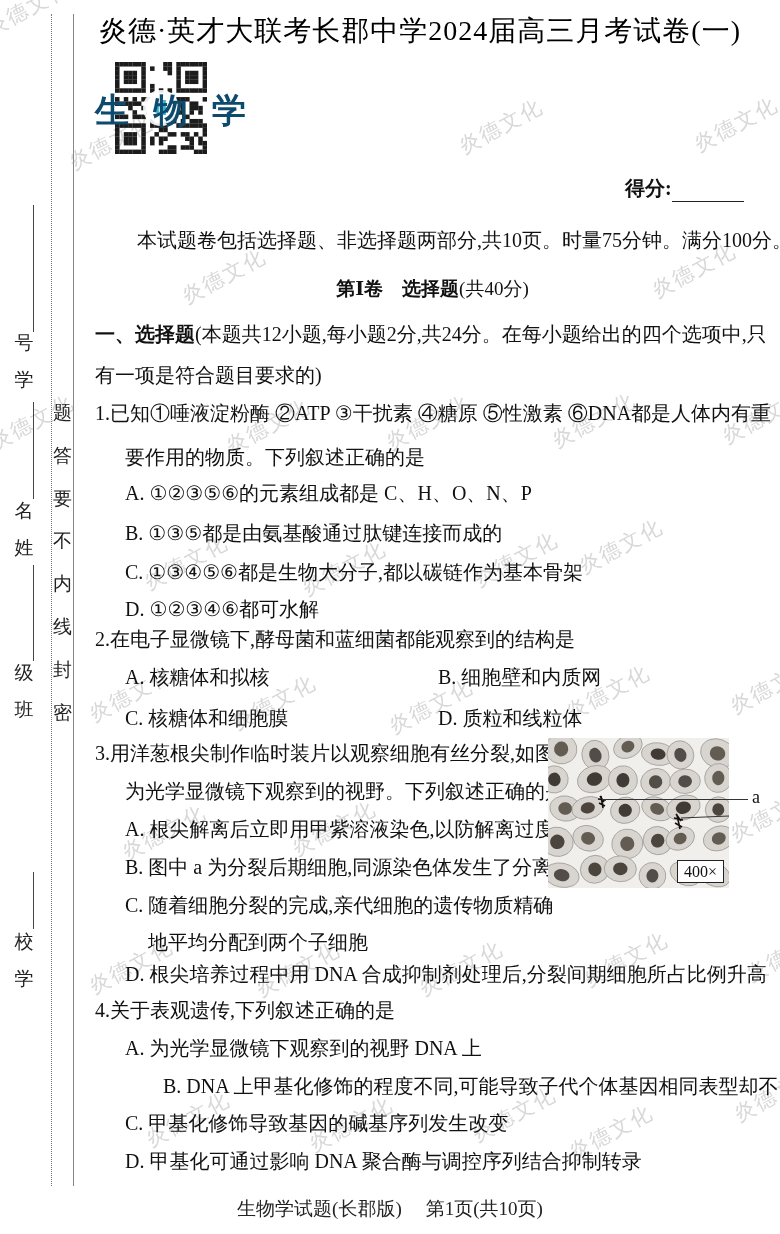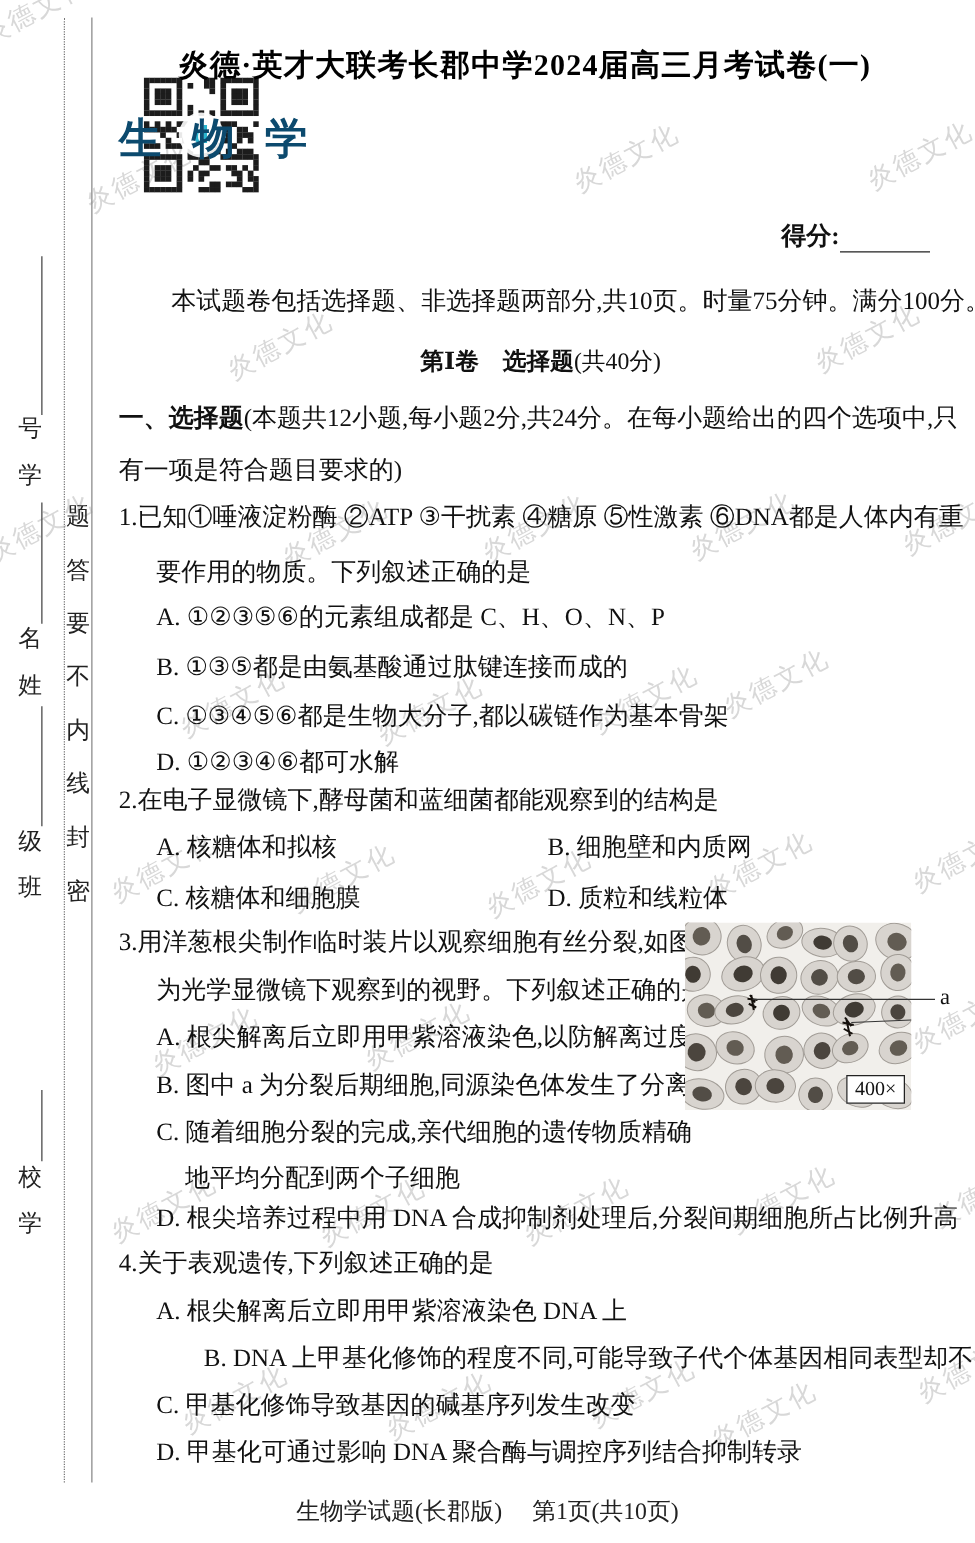--- a/index.html
+++ b/index.html
@@ -18,22 +18,22 @@
   .mchar{position:absolute;left:10px;width:28px;text-align:center;font-size:19px;color:#222;}
   .schar{position:absolute;left:52px;width:21px;text-align:center;font-size:19px;color:#222;}
   
   .qr{position:absolute;left:115px;top:62px;width:92px;height:92px;}
   .qr svg{display:block;width:92px;height:92px;fill:#1c1c1c;}
   .qr-logo{position:absolute;left:50%;top:50%;width:30px;height:30px;margin:-15px 0 0 -15px;
            background:#fff;border-radius:50%;display:flex;align-items:center;justify-content:center;
            font-family:"Liberation Sans","DejaVu Sans",sans-serif;font-weight:bold;font-size:20px;color:#2ab5cf;
            box-shadow:0 0 0 3px rgba(255,255,255,.9);}
   
-  .title{position:absolute;left:70px;top:36px;width:700px;text-align:center;
-         font-size:24px;font-weight:700;letter-spacing:1px;color:#000;}
+  .title{position:absolute;left:70px;top:12px;width:700px;text-align:center;
+         font-size:28px;font-weight:400;letter-spacing:1px;color:#000;}
   .subject{position:absolute;left:95px;top:88px;width:675px;text-align:left;
            font-size:34px;font-weight:bold;letter-spacing:8px;color:#0c4a6e;}
   .score{position:absolute;left:625px;top:175px;font-size:20px;font-weight:bold;white-space:nowrap;}
   .score-line{display:inline-block;width:72px;height:20px;border-bottom:1.5px solid #222;vertical-align:bottom;}
   
   .line{position:absolute;white-space:nowrap;font-size:20px;color:#111;}
   .indent{padding-left:42px;}
   .sec-head{position:absolute;left:95px;top:276px;width:675px;text-align:center;font-size:19px;}
   .b{font-weight:bold;}
   .opt-label{margin-right:5px;}
@@ -528,21 +528,21 @@
       </svg>
     <div class="mag">400×</div>
   </div>
   <div class="a-line"></div>
   <div class="a-label">a</div>
 
   <div class="line" style="left:95px;top:997px;">
     <span>4.</span><span>关于表观遗传,下列叙述正确的是</span>
   </div>
   <div class="line" style="left:125px;top:1035px;">
-    <span class="opt-label">A.</span><span>根尖解离后立即用甲紫溶液染色 DNA 上</span>
+    <span class="opt-label">A.</span><span>为光学显微镜下观察到的视野 DNA 上</span>
   </div>
   <div class="line" style="left:125px;top:1073px;margin-left:38px;">
     <span class="opt-label">B.</span><span>DNA 上甲基化修饰的程度不同,可能导致子代个体基因相同表型却不同</span>
   </div>
   <div class="line" style="left:125px;top:1110px;">
     <span class="opt-label">C.</span><span>甲基化修饰导致基因的碱基序列发生改变</span>
   </div>
   <div class="line" style="left:125px;top:1148px;">
     <span class="opt-label">D.</span><span>甲基化可通过影响 DNA 聚合酶与调控序列结合抑制转录</span>
   </div>

